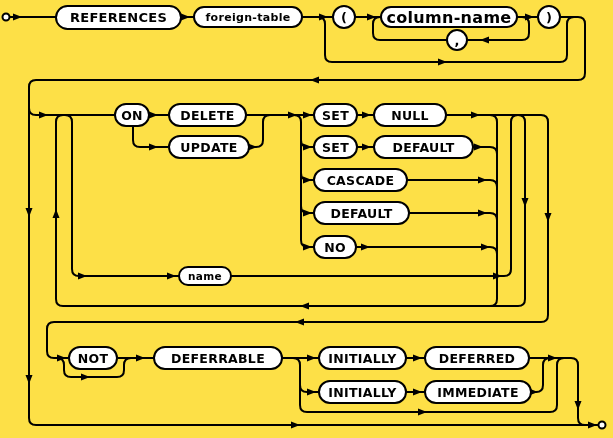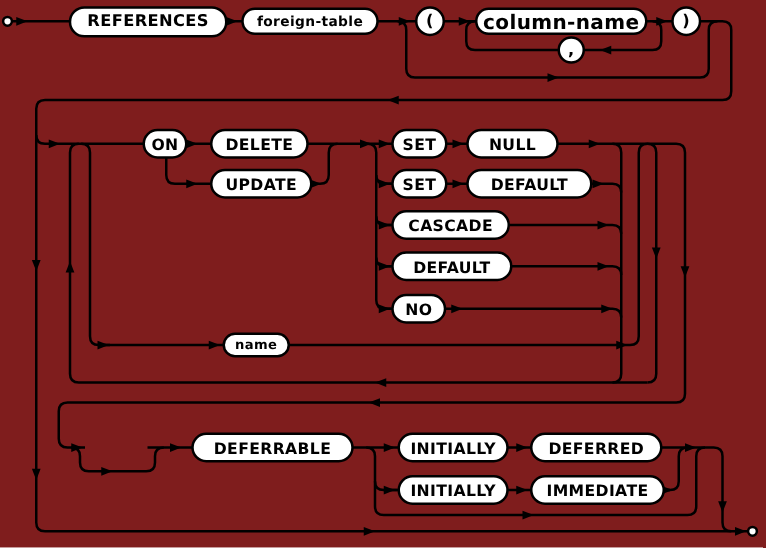--- a/index.html
+++ b/index.html
@@ -1,19 +1,19 @@
 <!DOCTYPE html>
 <html><head>
 <meta charset="utf-8">
 <style>
   html,body{margin:0;padding:0;background:#ffffff;}
   #diagram{
     position:relative;
     width:613px;height:438px;
-    background:#7f1d1d;
+    background:#fde047;
     font-family:"DejaVu Sans","Liberation Sans",sans-serif;
     overflow:hidden;
   }
   #wires{position:absolute;left:0;top:0;}
   .node{
     position:absolute;
     box-sizing:border-box;
     border:2px solid #000;
     background:#fff;
     display:flex;align-items:center;justify-content:center;
@@ -122,18 +122,19 @@
     <div class="node pill" style="left: 168px; top: 103px; width: 79px; height: 24px; font-size: 12.5px;">DELETE</div>
     <div class="node pill" style="left: 168px; top: 135px; width: 82px; height: 24px; font-size: 12.5px;">UPDATE</div>
     <div class="node pill" style="left: 313px; top: 103px; width: 45px; height: 24px; font-size: 12.5px;">SET</div>
     <div class="node pill" style="left: 373px; top: 103px; width: 74px; height: 24px; font-size: 12.5px;">NULL</div>
     <div class="node pill" style="left: 313px; top: 135px; width: 45px; height: 24px; font-size: 12.5px;">SET</div>
     <div class="node pill" style="left: 313px; top: 168px; width: 95px; height: 24px; font-size: 12.5px;">CASCADE</div>
     <div class="node pill" style="left: 373px; top: 135px; width: 101px; height: 24px; font-size: 12.5px;">DEFAULT</div>
     <div class="node pill" style="left: 313px; top: 201px; width: 97px; height: 24px; font-size: 12.5px;">DEFAULT</div>
     <div class="node pill" style="left: 313px; top: 235px; width: 44px; height: 24px; font-size: 12.5px;">NO</div>
     <div class="node pill" style="left: 178px; top: 266px; width: 54px; height: 20px; font-size: 10.5px;">name</div>
+    <div class="node pill" style="left: 68px; top: 346px; width: 50px; height: 24px; font-size: 12.5px;">NOT</div>
     <div class="node pill" style="left: 153px; top: 346px; width: 130px; height: 24px; font-size: 12.5px;">DEFERRABLE</div>
     <div class="node pill" style="left: 318px; top: 346px; width: 89px; height: 24px; font-size: 12.5px;">INITIALLY</div>
     <div class="node pill" style="left: 424px; top: 346px; width: 106px; height: 24px; font-size: 12.5px;">DEFERRED</div>
     <div class="node pill" style="left: 318px; top: 380px; width: 89px; height: 24px; font-size: 12.5px;">INITIALLY</div>
     <div class="node pill" style="left: 424px; top: 380px; width: 108px; height: 24px; font-size: 12.5px;">IMMEDIATE</div>
   </div>
 
 </body></html>

